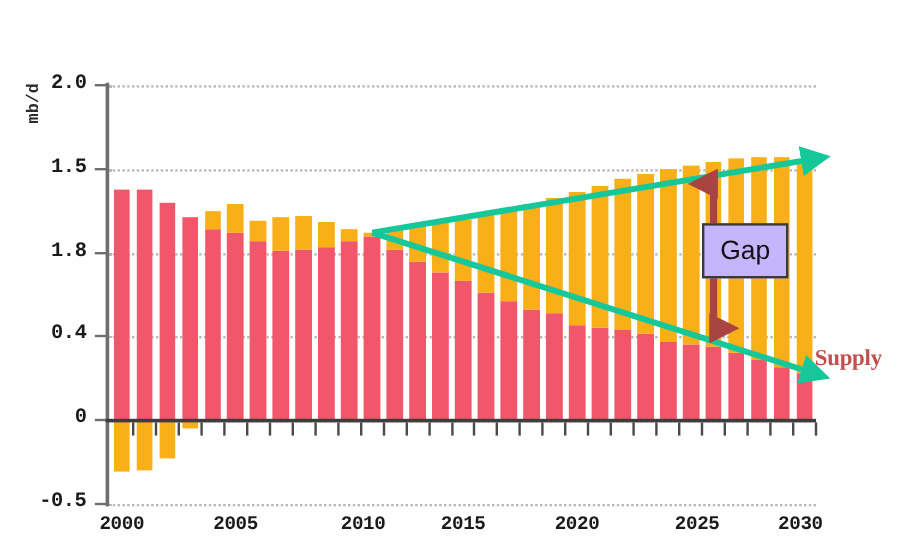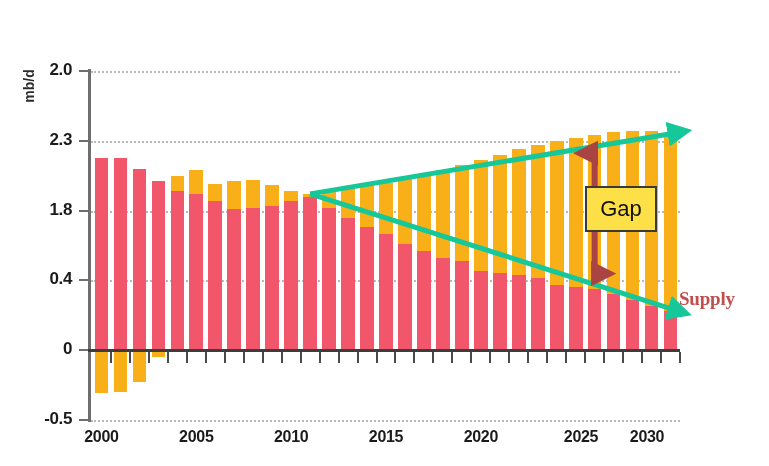--- a/index.html
+++ b/index.html
@@ -4,21 +4,21 @@
 <style>
   html,body{margin:0;padding:0;}
   body{
     width:769px;height:466px;background:#ffffff;overflow:hidden;
     font-family:"Liberation Sans",sans-serif;
   }
   #chart-root{position:relative;width:769px;height:466px;}
 
   
   
-  .plot{position:absolute;left:0;top:0;width:769px;height:466px;}
+  .plot{position:absolute;left:0;top:0;width:769px;height:466px;font-family:Liberation Mono, monospace;}
 
   .axis-line{position:absolute;background:#6e6e6e;}
   #y-axis{left:88px;top:69px;width:3px;height:353px;}
   #x-axis{left:88px;top:349px;width:592px;height:3px;background:#3d3d3d;}
 
   .gridline{
     position:absolute;left:91px;width:589px;height:0;
     border-top:2px dotted #b9b9b9;
   }
 
@@ -61,21 +61,21 @@
   
   .series-label{
     position:absolute;font-size:19px;font-weight:bold;color:#C0504D;
     letter-spacing:-0.2px;
   }
   #demand-label{left:412px;top:113px;}
   #supply-label{left:679px;top:288px;font-family:Liberation Serif, serif;}
 
   #gap-box{
     position:absolute;left:585px;top:186px;width:68px;height:42px;
-    background:#fde047;border:2px solid #3a3a3a;
+    background:#c4b5fd;border:2px solid #3a3a3a;
     display:flex;align-items:center;justify-content:center;
     font-size:22px;color:#111;
   }
 </style>
 </head>
 <body>
 
 <div id="chart-root">
 
   <div class="plot">
@@ -85,21 +85,21 @@
         <div class="gridline" style="top: 140.8px;"></div>
         <div class="gridline" style="top: 210.6px;"></div>
         <div class="gridline" style="top: 280.4px;"></div>
         <div class="gridline" style="top: 350.2px;"></div>
         <div class="gridline" style="top: 420px;"></div>
       </div>
     <div id="ylabel-layer">
         <div class="y-tick" style="top: 70px;"></div>
         <div class="y-label" style="left: 14px; top: 60px;">2.0</div>
         <div class="y-tick" style="top: 139.8px;"></div>
-        <div class="y-label" style="left: 14px; top: 129.8px;">2.3</div>
+        <div class="y-label" style="left: 14px; top: 129.8px;">1.5</div>
         <div class="y-tick" style="top: 209.6px;"></div>
         <div class="y-label" style="left: 14px; top: 199.6px;">1.8</div>
         <div class="y-tick" style="top: 279.4px;"></div>
         <div class="y-label" style="left: 14px; top: 269.4px;">0.4</div>
         <div class="y-tick" style="top: 349.2px;"></div>
         <div class="y-label" style="left: 14px; top: 339.2px;">0</div>
         <div class="y-tick" style="top: 419px;"></div>
         <div class="y-label" style="left: 14px; top: 409px;">-0.5</div>
       </div>
 
@@ -262,25 +262,25 @@
         <div class="x-tick" style="left: 584.161px;"></div>
         <div class="x-tick" style="left: 603.129px;"></div>
         <div class="x-tick" style="left: 622.097px;"></div>
         <div class="x-tick" style="left: 641.065px;"></div>
         <div class="x-tick" style="left: 660.032px;"></div>
         <div class="x-tick" style="left: 679px;"></div>
       </div>
     <div id="xlabel-layer">
         <div class="x-label" style="left: 101.484px;">2000</div>
         <div class="x-label" style="left: 196.323px;">2005</div>
-        <div class="x-label" style="left: 291.161px;">2010</div>
+        <div class="x-label" style="left: 291.161px; text-align: right;">2010</div>
         <div class="x-label" style="left: 386px;">2015</div>
         <div class="x-label" style="left: 480.839px;">2020</div>
         <div class="x-label" style="left: 581px;">2025</div>
-        <div class="x-label" style="left: 647px;">2030</div>
+        <div class="x-label" style="left: 667px;">2030</div>
       </div>
 
     <div id="y-axis-title">mb/d</div>
 
     <svg id="trend-svg">
       <defs>
         <marker id="arrow-green" markerWidth="5" markerHeight="5" refX="2.2" refY="2.5" orient="auto" markerUnits="strokeWidth">
           <path d="M0,0 L5,2.5 L0,5 z" fill="#16C79A"></path>
         </marker>
         <marker id="arrow-red-up" markerWidth="4.2" markerHeight="4.2" refX="2.1" refY="3.6" orient="auto" markerUnits="strokeWidth">

